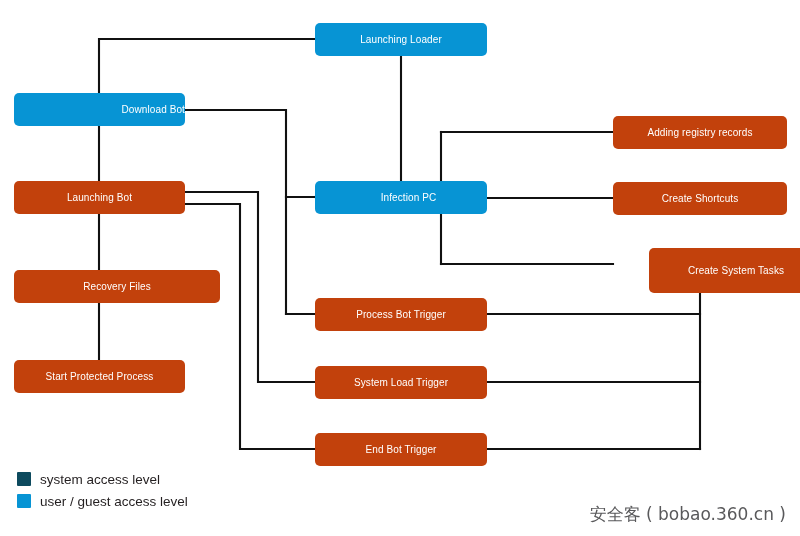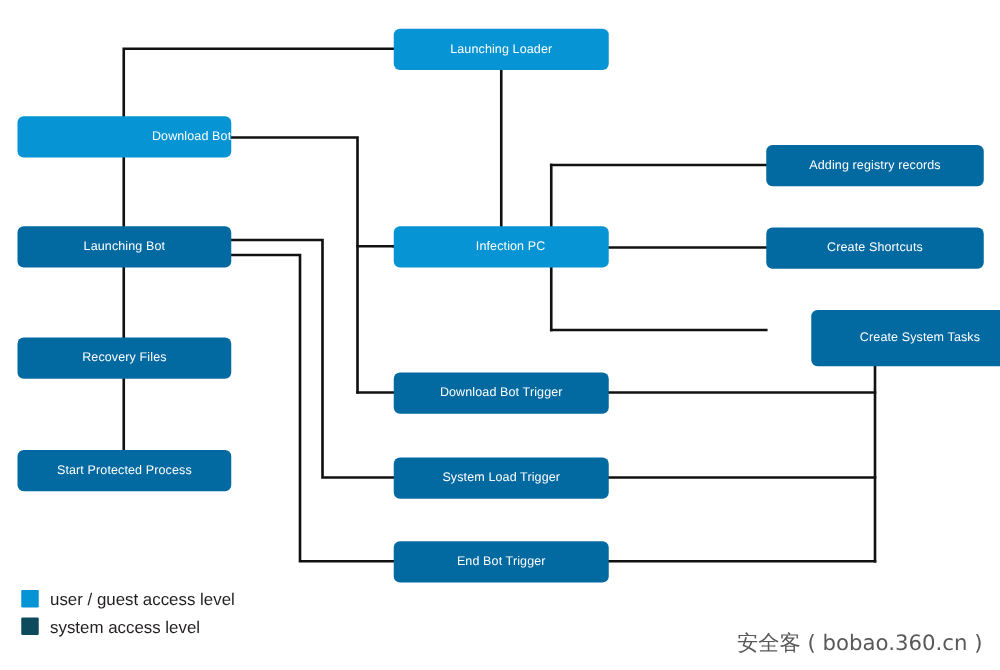--- a/index.html
+++ b/index.html
@@ -33,21 +33,21 @@
     align-items: center;
     justify-content: center;
     color: #ffffff;
     font-size: 10px;
     letter-spacing: 0.1px;
     white-space: nowrap;
     text-align: center;
     z-index: 3;
   }
   .node.user  { background: #0794d4; }
-  .node.system{ background: #0369a1; }
+  .node.system{ background: #c2410c; }
 
   .legend {
     position: absolute;
     z-index: 4;
   }
   .legend-row {
     display: flex;
     align-items: center;
     height: 22px;
   }
@@ -124,55 +124,55 @@
   <div id="node-layer">
       <div class="node user" style="left: 315px; top: 23px; width: 172px; height: 33px;">
         <span>Launching Loader</span>
       </div>
       <div class="node user" style="left: 14px; top: 93px; width: 171px; height: 33px; justify-content: flex-end;">
         <span>Download Bot</span>
       </div>
       <div class="node system" style="left: 14px; top: 181px; width: 171px; height: 33px;">
         <span>Launching Bot</span>
       </div>
-      <div class="node system" style="left: 14px; top: 270px; width: 171px; height: 33px;">
+      <div class="node system" style="left: 14px; top: 270px; width: 206px; height: 33px;">
         <span>Recovery Files</span>
       </div>
       <div class="node system" style="left: 14px; top: 360px; width: 171px; height: 33px;">
         <span>Start Protected Process</span>
       </div>
       <div class="node user" style="left: 315px; top: 181px; width: 172px; height: 33px; padding-left: 15px;">
         <span>Infection PC</span>
       </div>
       <div class="node system" style="left: 315px; top: 298px; width: 172px; height: 33px;">
-        <span>Download Bot Trigger</span>
+        <span>Process Bot Trigger</span>
       </div>
       <div class="node system" style="left: 315px; top: 366px; width: 172px; height: 33px;">
         <span>System Load Trigger</span>
       </div>
       <div class="node system" style="left: 315px; top: 433px; width: 172px; height: 33px;">
         <span>End Bot Trigger</span>
       </div>
       <div class="node system" style="left: 613px; top: 116px; width: 174px; height: 33px;">
         <span>Adding registry records</span>
       </div>
       <div class="node system" style="left: 613px; top: 182px; width: 174px; height: 33px; text-align: right;">
         <span>Create Shortcuts</span>
       </div>
       <div class="node system" style="left: 649px; top: 248px; width: 174px; height: 45px;">
         <span>Create System Tasks</span>
       </div>
     </div>
 
   <div class="legend" style="left:17px; top:468px;">
     <div class="legend-row">
+      <span class="legend-swatch system"></span>
+      <span class="legend-label">system access level</span>
+    </div>
+    <div class="legend-row">
       <span class="legend-swatch user"></span>
       <span class="legend-label">user / guest access level</span>
-    </div>
-    <div class="legend-row">
-      <span class="legend-swatch system"></span>
-      <span class="legend-label">system access level</span>
     </div>
   </div>
 
   <div class="watermark">安全客 ( bobao.360.cn )</div>
 
 </div>
 
 </body></html>

